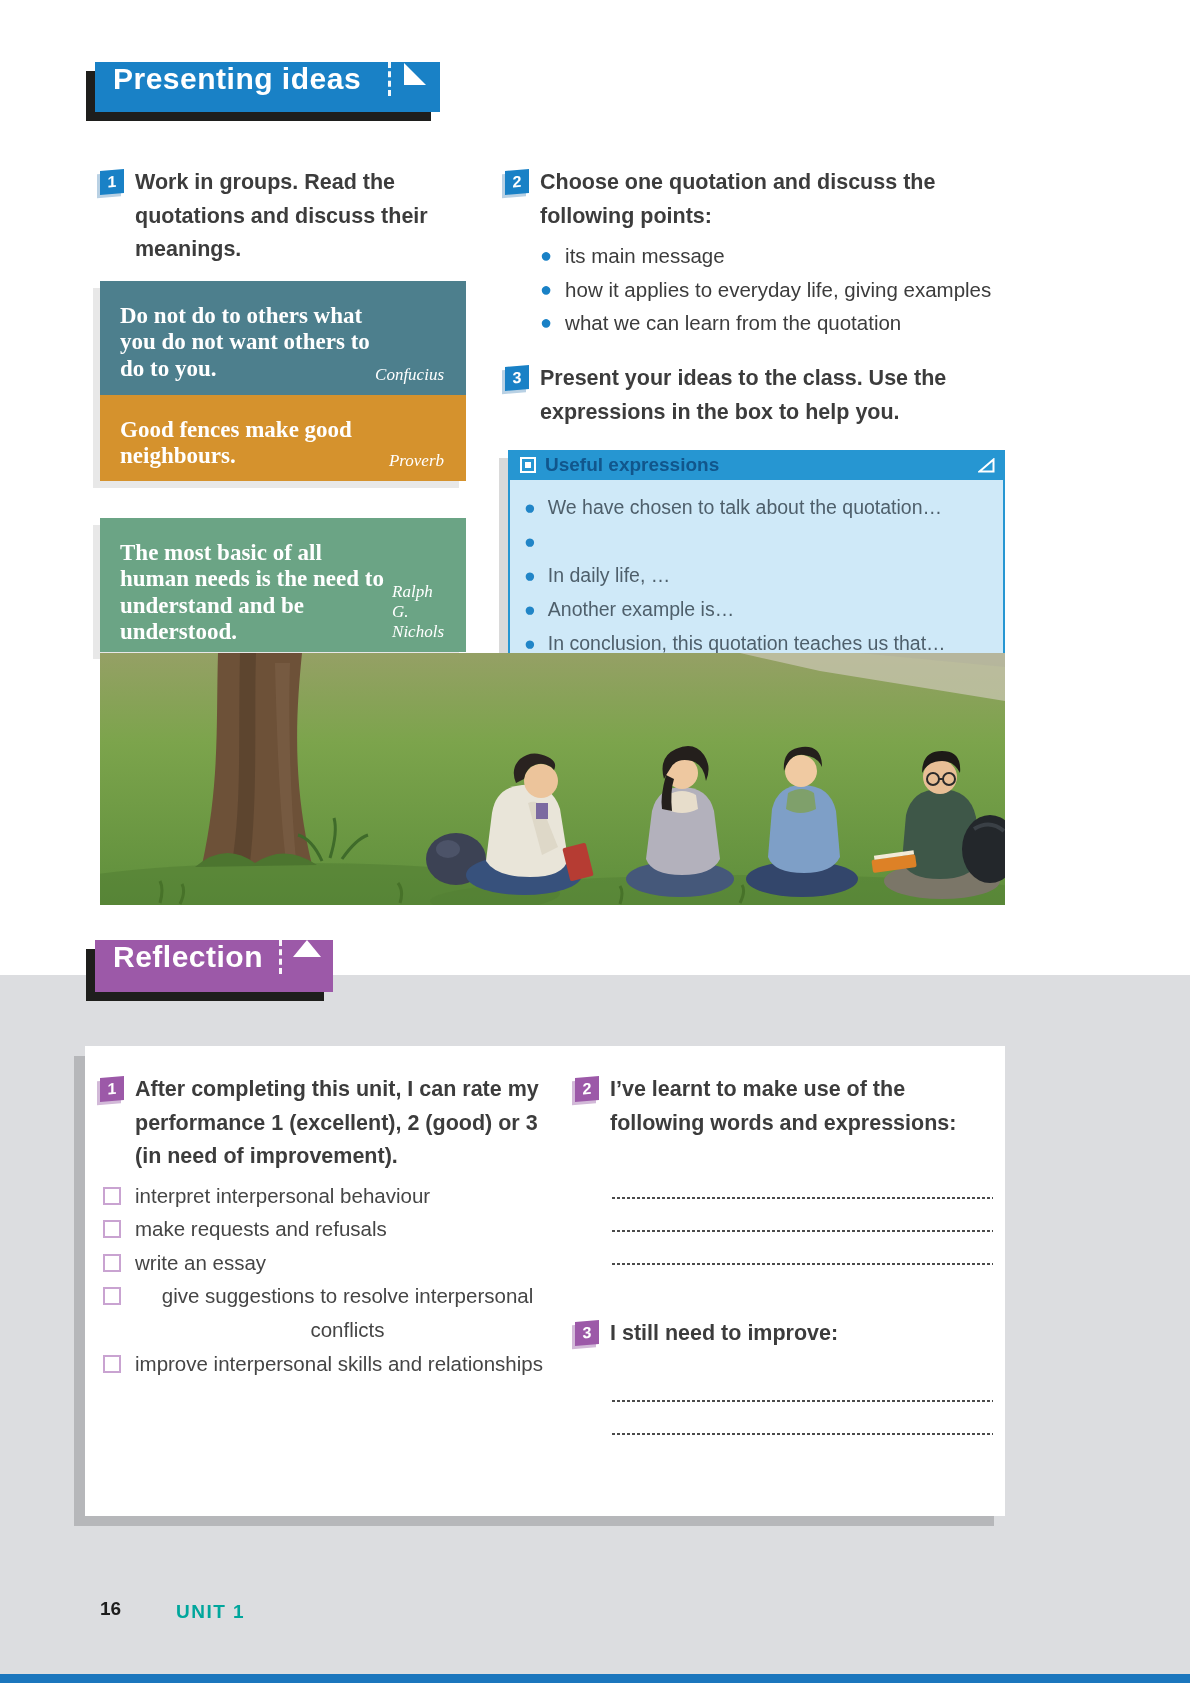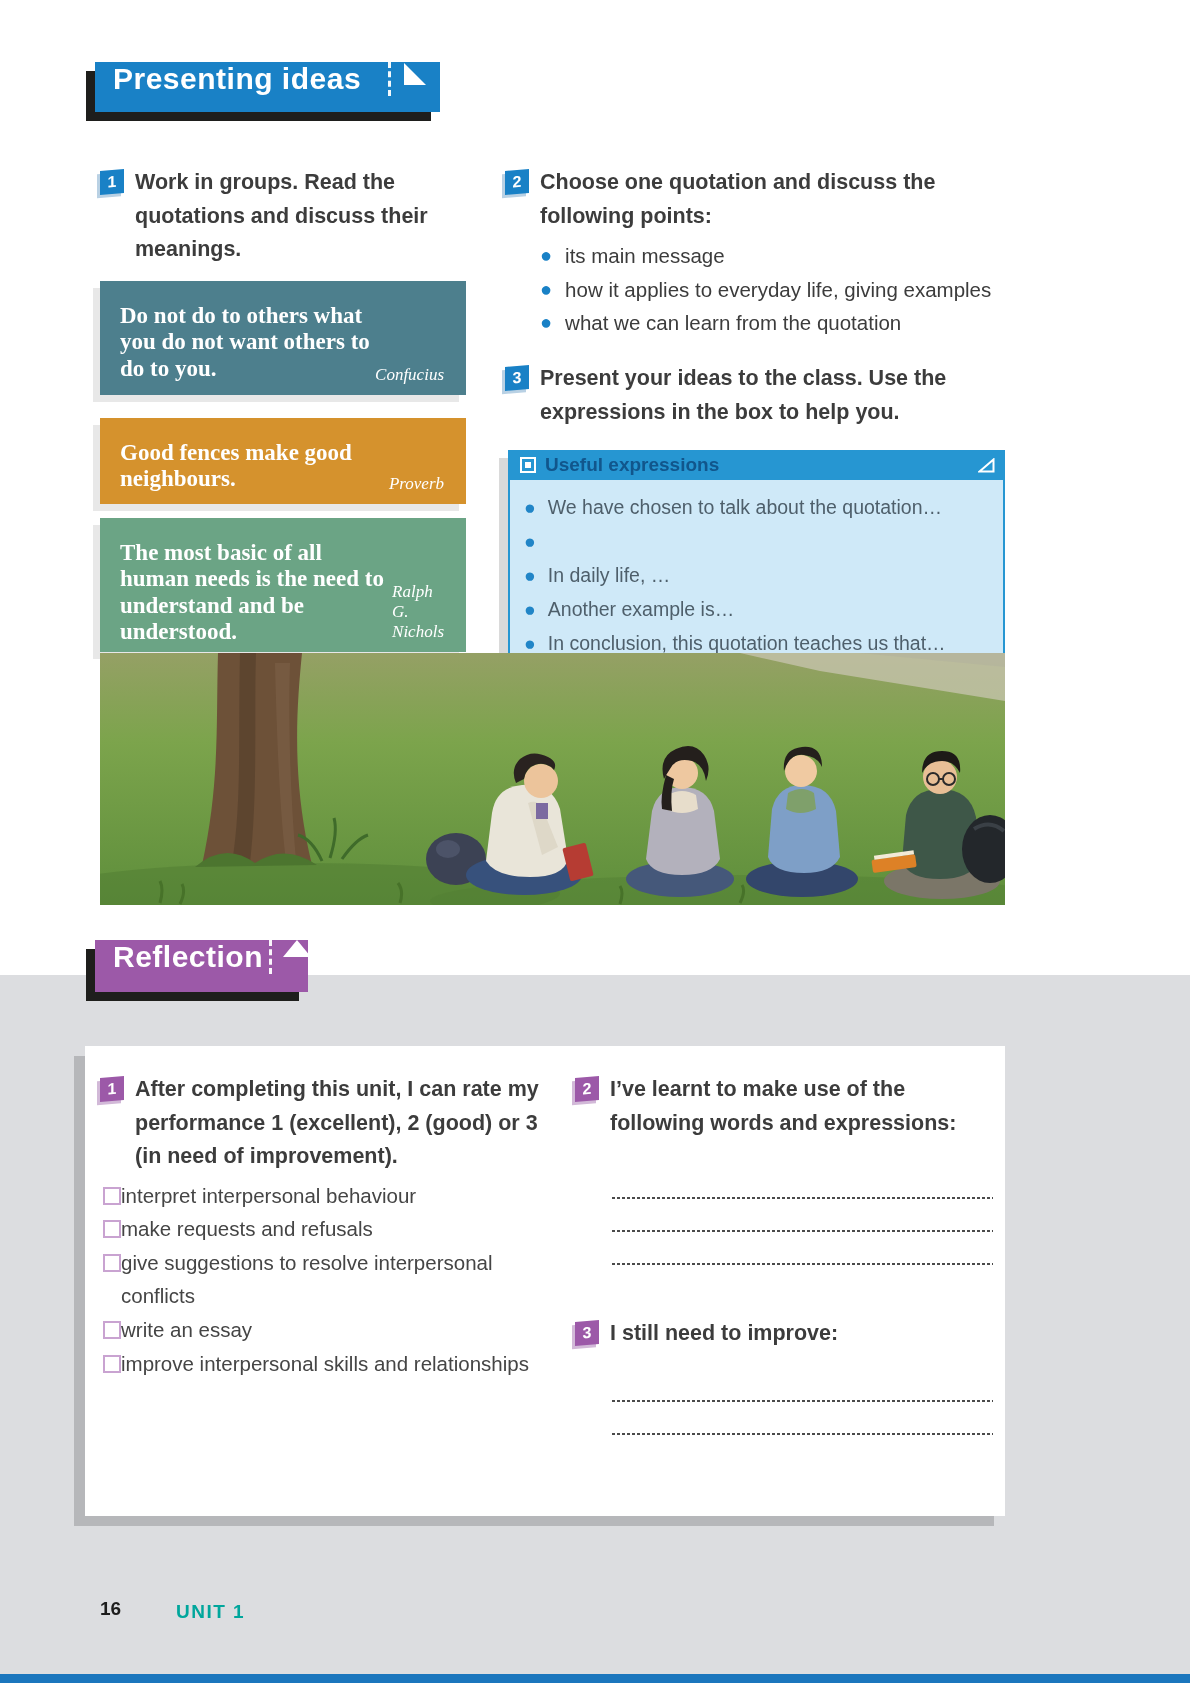--- a/index.html
+++ b/index.html
@@ -5,21 +5,21 @@
   html,body{margin:0;padding:0;}
   body{font-family:"Liberation Sans",sans-serif;}
   .page{position:relative;width:1190px;height:1683px;background:#ffffff;overflow:hidden;}
 
   
   .banner{position:absolute;display:flex;color:#fff;
           box-shadow:-9px 9px 0 #1e1e1c;box-sizing:border-box;padding:0 12px 0 18px;}
   .banner-title{flex:1;font-size:30px;font-weight:bold;letter-spacing:.5px;white-space:nowrap;}
   .banner-divider{width:0;height:34px;border-left:3px dashed rgba(255,255,255,.95);margin:0 11px 0 6px;}
   .banner-blue{left:95px;top:62px;width:345px;height:50px;background:#1981c6;}
-  .banner-purple{left:95px;top:940px;width:213px;height:52px;background:#9c59a8;}
+  .banner-purple{left:95px;top:940px;width:238px;height:52px;background:#9c59a8;}
   .tri-up{width:0;height:0;border-left:14px solid transparent;border-right:14px solid transparent;border-bottom:17px solid #fff;}
 
   
   .task{position:absolute;display:flex;gap:11px;}
   .badge{width:24px;height:24px;flex:none;margin-top:4px;color:#fff;font-size:16px;font-weight:bold;
          display:flex;align-items:center;justify-content:center;transform:skewY(-5deg);}
   .badge-blue{background:#1981c6;box-shadow:-3px 3px 0 #b9d1e4;}
   .badge-purple{background:#9c59a8;box-shadow:-3px 3px 0 #d2b9d8;}
   .task-text{font-size:21.5px;font-weight:600;color:#3c3c3c;line-height:1.56;}
 
@@ -27,21 +27,21 @@
   .bullet-item{display:flex;gap:13px;font-size:20.5px;font-weight:400;color:#3c3c3c;line-height:1.64;}
   .bullet-dot{color:#1981c6;font-size:20px;line-height:inherit;}
 
   
   .quote{position:absolute;left:100px;width:366px;box-sizing:border-box;color:#fff;
          font-family:"Liberation Serif",serif;padding:22px 16px 10px 20px;display:flex;flex-direction:row;
          box-shadow:-7px 7px 0 rgba(130,130,130,.18);}
   .quote-text{font-size:23px;font-weight:bold;line-height:1.15;}
   .quote-author{margin-top:auto;align-self:flex-end;font-style:italic;font-size:17px;padding-right:6px;}
   .quote-1{top:281px;height:114px;background:#4d7f8d;}
-  .quote-2{top:418px;height:86px;background:#d5922d;}
+  .quote-2{top:395px;height:86px;background:#d5922d;}
   .quote-3{top:518px;height:134px;background:#6ba485;}
 
   
   .useful{position:absolute;left:508px;top:450px;width:497px;box-shadow:-9px 8px 0 rgba(150,150,150,.35);}
   .useful-header{height:30px;background:#2696d2;display:flex;align-items:center;gap:9px;padding:0 10px 0 12px;}
   .useful-sq{width:12px;height:12px;border:2px solid #fff;position:relative;flex:none;}
   .useful-sq::after{content:"";position:absolute;left:3px;top:3px;width:6px;height:6px;background:#fff;}
   .useful-title{flex:1;color:#11568c;font-weight:bold;font-size:19px;}
   .useful-body{background:#cfe9f8;border:2px solid #2696d2;border-top:none;padding:11px 14px 12px 14px;box-sizing:border-box;}
   .useful-item{display:flex;gap:12px;font-size:19.5px;color:#4e5f6b;line-height:1.74;}
@@ -50,21 +50,21 @@
   
   .photo{position:absolute;left:100px;top:653px;width:905px;height:252px;}
 
   
   .gray-bg{position:absolute;left:0;top:975px;width:100%;height:708px;background:#dcdde0;}
   .card{position:absolute;left:85px;top:1046px;width:920px;height:470px;background:#fff;
         box-shadow:-11px 10px 0 #b6b7ba;}
   .col-left{position:absolute;left:15px;top:27px;width:460px;}
   .col-right{position:absolute;left:490px;top:27px;width:418px;}
   .checklist{margin:5px 0 0 3px;padding:0;list-style:none;}
-  .check-item{display:flex;align-items:flex-start;font-size:20.5px;color:#454545;line-height:1.64;}
+  .check-item{display:flex;gap:14px;align-items:flex-start;font-size:20.5px;color:#454545;line-height:1.64;text-align:center;}
   .check-box{width:14px;height:14px;border:2px solid #c9a3d1;margin-top:8px;flex:none;background:#fff;}
   .write-line{height:33px;position:relative;}
   .write-line::after{content:"";position:absolute;left:0;right:0;bottom:0;height:2px;
       background-image:repeating-linear-gradient(90deg,#4a4a4a 0 3px,transparent 3px 5px);}
   .lines-block{margin:26px 0 0 37px;}
   .gap-task{margin-top:52px;}
 
   
   .page-num{position:absolute;left:100px;top:1598px;font-size:19px;font-weight:bold;color:#1d1d1d;}
   .unit-label{position:absolute;left:176px;top:1601px;font-size:19px;font-weight:bold;color:#00a69c;letter-spacing:1.5px;}
@@ -236,25 +236,25 @@
         <li class="check-item">
             <span class="check-box"></span>
             <span>interpret interpersonal behaviour</span>
           </li>
         <li class="check-item">
             <span class="check-box"></span>
             <span>make requests and refusals</span>
           </li>
         <li class="check-item">
             <span class="check-box"></span>
+            <span>write an essay</span>
+          </li>
+        <li class="check-item">
+            <span class="check-box"></span>
             <span>give suggestions to resolve interpersonal conflicts</span>
-          </li>
-        <li class="check-item">
-            <span class="check-box"></span>
-            <span>write an essay</span>
           </li>
         <li class="check-item">
             <span class="check-box"></span>
             <span>improve interpersonal skills and relationships</span>
           </li>
       </ul>
     </div>
 
     <div class="col-right">
       <div class="task" style="position:static;">

